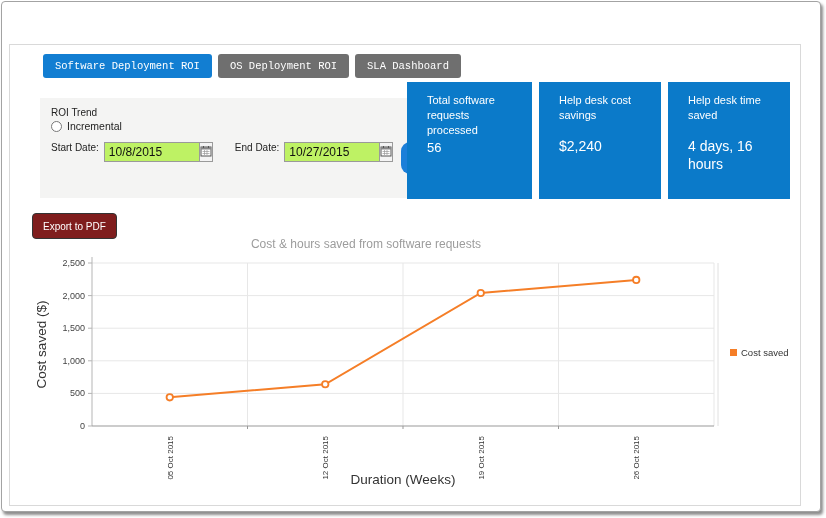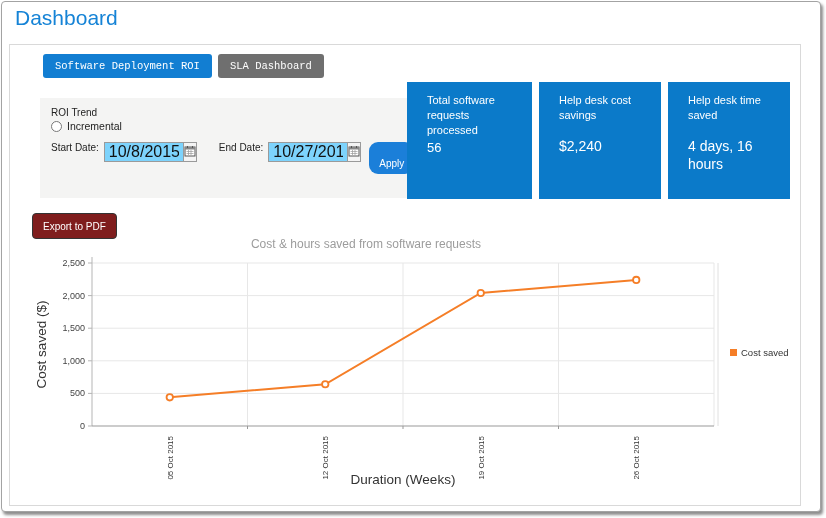--- a/index.html
+++ b/index.html
@@ -21,22 +21,22 @@
 
   
   .filter { position:absolute; left:30px; top:53px; width:370px; height:100px;
             background:#f4f4f3; padding:9px 11px; }
   .filter-label { font-size:10px; color:#222; }
   .radio-row { display:flex; align-items:center; gap:5px; margin-top:2px; }
   .radio-row input { width:11px; height:11px; accent-color:#666; margin:0; }
   .radio-row label { font-size:10.5px; color:#222; }
   .date-row { display:flex; align-items:flex-start; margin-top:10px; }
   .date-label { font-size:10px; color:#222; white-space:nowrap; }
-  .date-input { width:80px; height:20px; border:1px solid #9a9a9a; background:#7dd3fc;
-                font-family:"Liberation Sans",sans-serif; font-size:16px; padding:0 4px; color:#111; }
+  .date-input { width:96px; height:20px; border:1px solid #9a9a9a; background:#bef264;
+                font-family:"Liberation Sans",sans-serif; font-size:12px; padding:0 4px; color:#111; }
   .cal-btn { width:20px; height:20px; border:1px solid #9a9a9a; border-left:none; background:#f4f4f4;
              display:flex; align-items:center; justify-content:center; cursor:pointer; padding:0; }
   .apply-btn { margin-left:8px; height:18px; padding:16px 10px; border:none; border-radius:9px;
                background:#1b7fd9; color:#fff; font-family:"Liberation Sans",sans-serif;
                font-size:10px; cursor:pointer; }
 
   
   .cards { position:absolute; left:397px; top:37px; display:flex; gap:7px; }
   .card { width:122px; height:117px; background:#0b7ac9; color:#fff; padding:11px 20px; }
   .card:first-child { width:125px; }
@@ -54,26 +54,26 @@
                  font-size:12px; color:#9c9c9c; }
   .chart-svg { position:absolute; left:2px; top:204px; }
   svg text { font-family:"Liberation Sans", sans-serif; }
 </style>
 </head>
 <body>
 
 <div class="canvas">
   <div class="window">
 
-    <h1 class="page-title">Dashboard</h1>
 
     <div class="panel">
 
       <div class="tabs">
         <button class="tab active">Software Deployment ROI</button>
+        <button class="tab">OS Deployment ROI</button>
         <button class="tab">SLA Dashboard</button>
       </div>
 
       <div class="filter">
         <div class="filter-label">ROI Trend</div>
         <div class="radio-row">
           <input type="radio" name="roitrend" id="r-inc" style="">
           <label for="r-inc">Incremental</label>
         </div>
         <div class="date-row">

